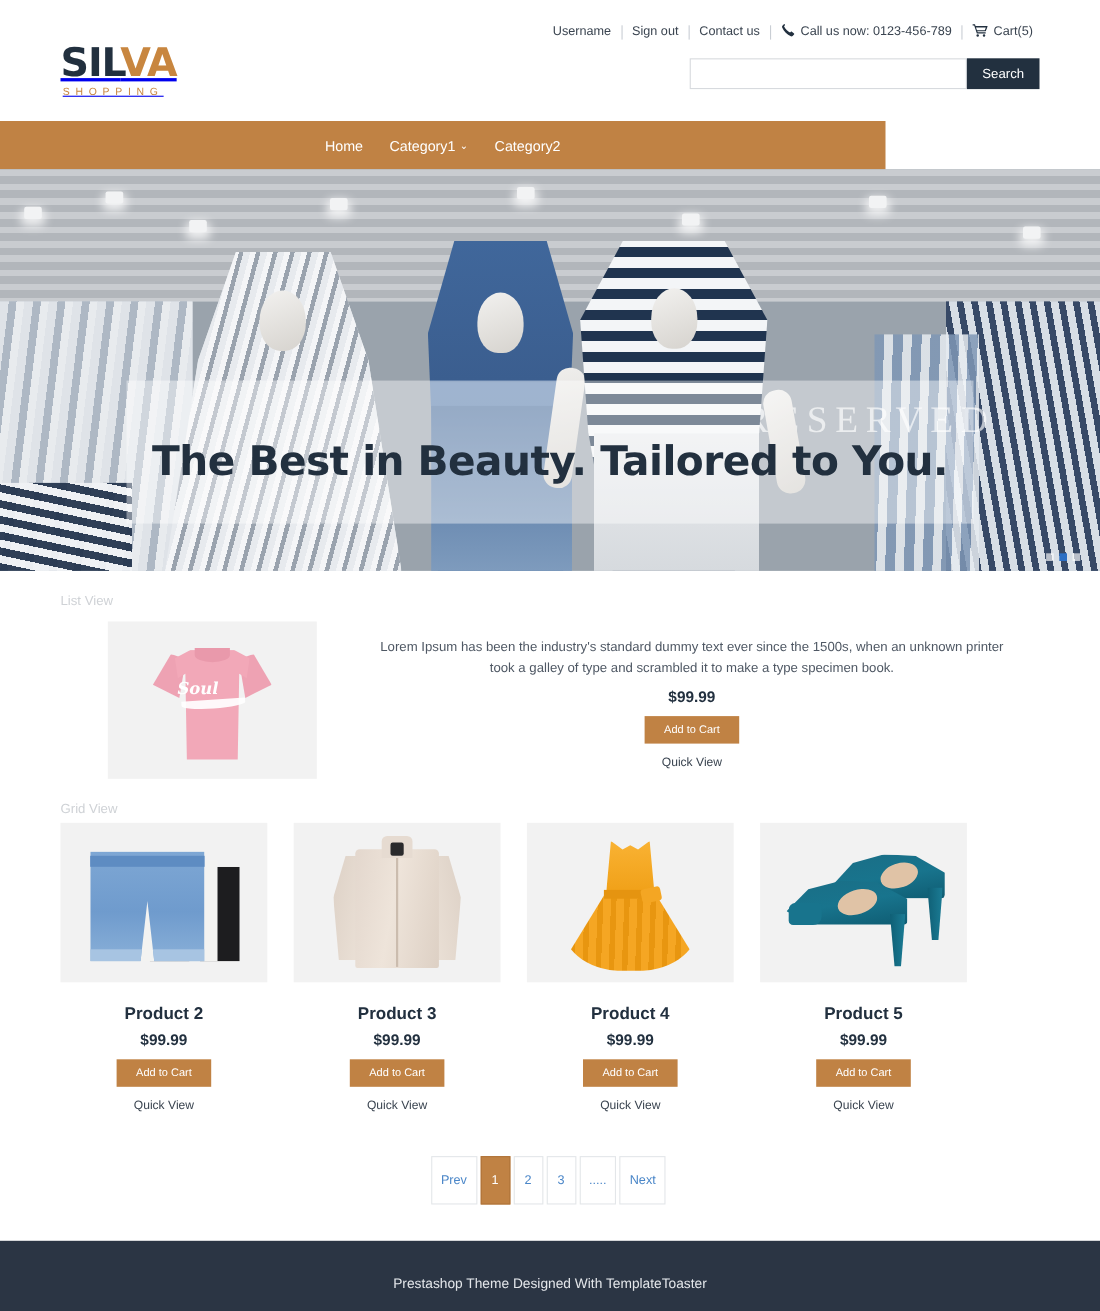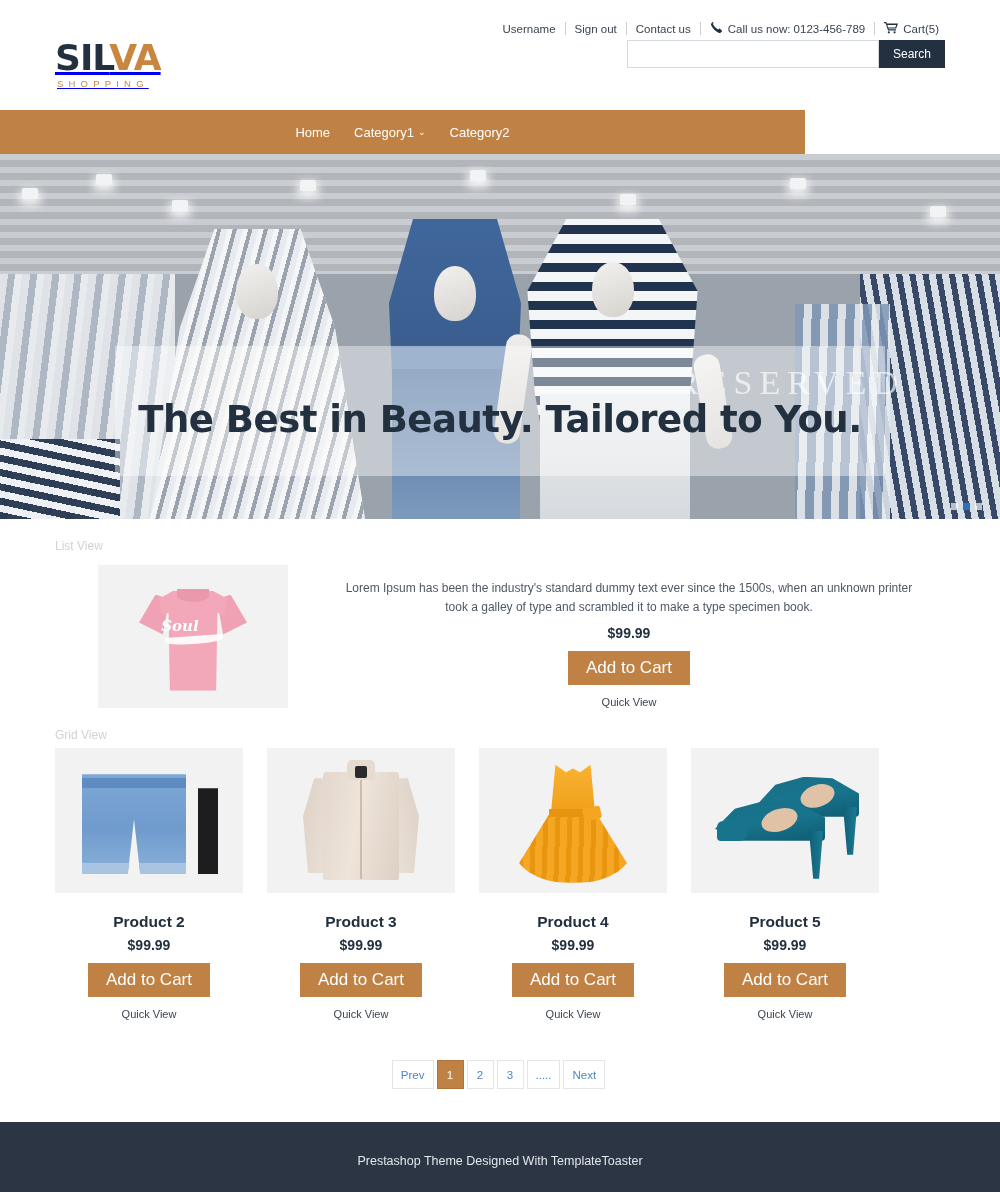--- a/index.html
+++ b/index.html
@@ -63,21 +63,21 @@
     height: 13px;
     background: #c9ced4;
   }
   .ico-svg { display: inline-block; vertical-align: middle; }
   .ico-phone { margin-right: 5px; }
   .ico-cart  { margin-right: 5px; }
 
   .searchbar {
     position: absolute;
     right: 55px;
-    top: 40px;
+    top: 53px;
     display: flex;
   }
   .search-input {
     width: 252px;
     height: 28px;
     border: 1px solid #d7dade;
     background: #fff;
     outline: none;
     font-size: 12px;
     padding: 0 7px;
@@ -261,21 +261,21 @@
   .p-desc {
     font-size: 12px; color: #4f5864; line-height: 1.55;
     margin: 10px auto 0; max-width: 592px;
   }
   .p-price { font-size: 14px; font-weight: bold; color: #22303f; margin-top: 9px; }
   .btn-cart {
     display: inline-block;
     background: #c08244;
     color: #fff;
     border: none;
-    font-size: 17px;
+    font-size: 10px;
     padding: 7px 18px;
     margin-top: 10px;
     cursor: pointer;
     font-family: "Liberation Sans", sans-serif;
   }
   .quick-view {
     display: block; font-size: 11px; color: #3a4450;
     text-decoration: none; margin-top: 11px;
   }
 
@@ -289,21 +289,21 @@
   }
   .card .p-title { margin-top: 20px; }
   .card .p-price { margin-top: 6px; }
 
   
   .pagination {
     display: flex; justify-content: center; gap: 0;
     margin-top: 40px; padding-bottom: 33px;
   }
   .page-btn {
-    min-width: 27px; height: 29px;
+    min-width: 27px; height: 44px;
     border: 1px solid #e3e6e9;
     background: #fff;
     color: #4a86c8;
     font-size: 11.5px;
     display: flex; align-items: center; justify-content: center;
     padding: 1px 8px; margin-right: 3px;
     text-decoration: none;
     cursor: pointer;
     font-family: "Liberation Sans", sans-serif;
   }

